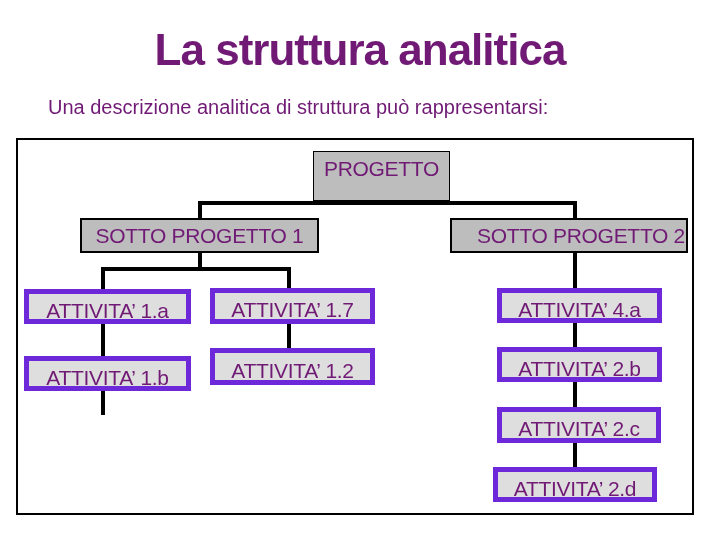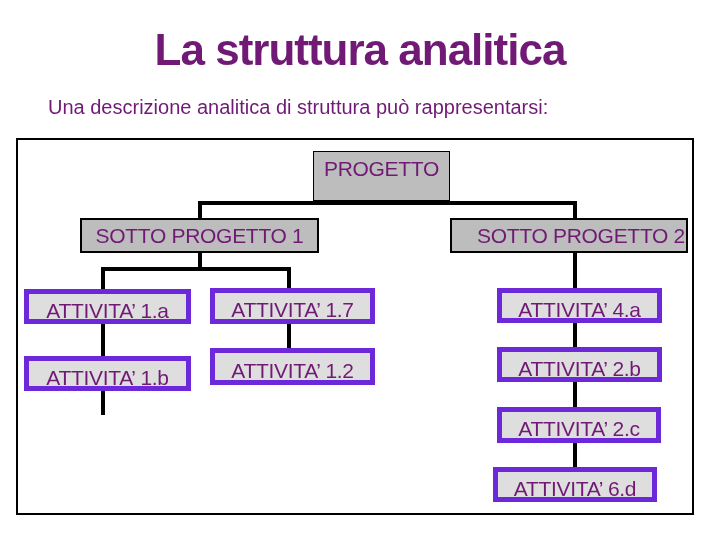--- a/index.html
+++ b/index.html
@@ -125,15 +125,15 @@
 
   <div class="node light n-1a">ATTIVITA’ 1.a</div>
   <div class="node light n-1b">ATTIVITA’ 1.b</div>
 
   <div class="node light n-11">ATTIVITA’ 1.7</div>
   <div class="node light n-12">ATTIVITA’ 1.2</div>
 
   <div class="node light n-2a">ATTIVITA’ 4.a</div>
   <div class="node light n-2b">ATTIVITA’ 2.b</div>
   <div class="node light n-2c">ATTIVITA’ 2.c</div>
-  <div class="node light n-2d">ATTIVITA’ 6.d</div>
+  <div class="node light n-2d">ATTIVITA’ 2.d</div>
 
 </div>
 
 </body></html>

